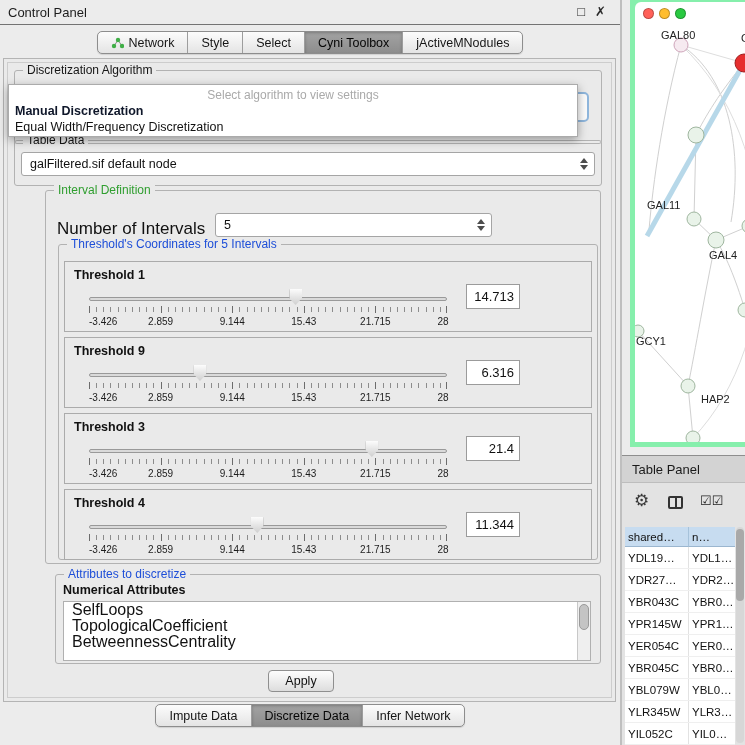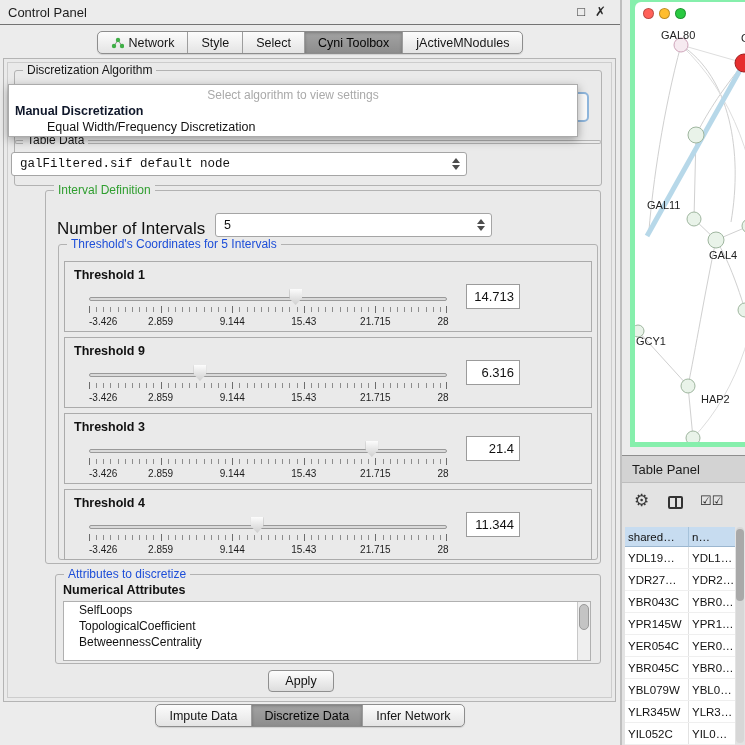--- a/index.html
+++ b/index.html
@@ -35,24 +35,24 @@
   .combo .val { position:absolute; left:8px; top:50%; transform:translateY(-50%); font-size:12.5px; white-space:nowrap; color:#111; }
   .spin { position:absolute; right:6px; top:50%; transform:translateY(-50%); display:flex; flex-direction:column; gap:2px; }
   .spin .up { width:0; height:0; border-left:4px solid transparent; border-right:4px solid transparent; border-bottom:5px solid #4d4d4d; }
   .spin .dn { width:0; height:0; border-left:4px solid transparent; border-right:4px solid transparent; border-top:5px solid #4d4d4d; }
 
   .group-discret { left:14px; top:70px; width:588px; height:74px; }
   .algo-combo { left:21px; top:92px; width:568px; height:30px; border:2px solid #8fb6dc; border-radius:5px; background:#fbfbfb; z-index:1; }
   .algo-popup { position:absolute; left:8px; top:84px; width:570px; height:53px; background:#ffffff; border:1px solid #ababab; box-shadow:0 3px 9px rgba(0,0,0,0.35); z-index:6; }
   .popup-hint { position:absolute; left:0; top:3px; width:100%; text-align:center; font-size:12px; color:#a9a9a9; }
   .popup-opt1 { position:absolute; left:6px; top:19px; font-size:12.5px; font-weight:bold; color:#0f172a; }
-  .popup-opt2 { position:absolute; left:6px; top:35px; font-size:12.5px; color:#111;margin-left:32px; }
+  .popup-opt2 { position:absolute; left:6px; top:35px; font-size:12.5px; color:#111; }
 
   .group-tabledata { left:14px; top:140px; width:588px; height:46px; }
-  .tabledata-combo { left:11px; top:152px; width:456px; height:24px;font-family:Liberation Mono, monospace; }
+  .tabledata-combo { left:21px; top:152px; width:574px; height:24px; }
 
   .group-interval { left:45px; top:190px; width:556px; height:374px; }
   .num-label { position:absolute; left:57px; top:219px; font-size:17px; font-weight:normal; }
   .num-combo { left:215px; top:213px; width:277px; height:24px; }
 
   .thresholds-box { left:58px; top:244px; width:540px; height:316px; }
   .tpanel { position:absolute; left:5px; width:528px; height:71px; border:1px solid #ababab; background:#eaeaea; }
   .t-label { position:absolute; left:9px; top:6px; font-size:12.5px; font-weight:bold; }
   .t-slider { position:absolute; left:24px; top:26px; width:358px; height:34px; }
   .track { position:absolute; left:0; right:0; top:9px; height:4px; background:#dadada; border:1px solid #999; border-radius:2px; }
@@ -66,21 +66,21 @@
   .t-scale span { position:absolute; transform:translateX(-50%); white-space:nowrap; }
   .t-scale span:nth-child(1){ left:0; transform:none; }
   .t-scale span:nth-child(2){ left:20%; } .t-scale span:nth-child(3){ left:40%; }
   .t-scale span:nth-child(4){ left:60%; } .t-scale span:nth-child(5){ left:80%; }
   .t-scale span:nth-child(6){ left:100%; transform:translateX(-85%); }
   .t-value { position:absolute; left:401px; top:22px; width:54px; height:25px; border:1px solid #9b9b9b; background:#fff; font-size:13px; text-align:right; padding-right:5px; font-family:"Liberation Sans",sans-serif; color:#111; }
 
   .group-attrs { left:55px; top:574px; width:546px; height:90px; }
   .attrs-sublabel { position:absolute; left:63px; top:583px; font-size:12.5px; font-weight:bold; }
   .attrs-list { position:absolute; left:63px; top:601px; width:528px; height:60px; background:#fff; border:1px solid #b0b0b0; overflow:hidden; }
-  .attrs-list .item { font-size:12px; line-height:16px; padding-left:8px; white-space:nowrap;margin-left:7px; }
+  .attrs-list .item { font-size:16px; line-height:16px; padding-left:8px; white-space:nowrap; }
   .list-scroll { position:absolute; right:0; top:0; bottom:0; width:13px; background:#efefef; border-left:1px solid #c8c8c8; }
   .list-scroll .thumb-v { position:absolute; left:1px; top:2px; width:10px; height:26px; background:#c4c4c4; border:1px solid #9a9a9a; border-radius:5px; }
 
   .apply-btn { position:absolute; left:268px; top:670px; width:66px; height:22px; border:1px solid #8f8f8f; border-radius:4px; background:linear-gradient(#fdfdfd,#dddddd); font-size:12.5px; font-family:"Liberation Sans",sans-serif; color:#111; }
 
   
   .right-pane { position:absolute; left:622px; top:0; width:123px; height:745px; overflow:hidden; }
   .net-window { position:absolute; left:8px; top:0; width:123px; height:447px; background:#86efac; }
   .net-inner { position:absolute; left:5px; top:2px; width:118px; height:440px; background:#ffffff; border-radius:6px 0 0 0; overflow:hidden; }
   .lights { position:absolute; left:8px; top:6px; display:flex; gap:5px; }

